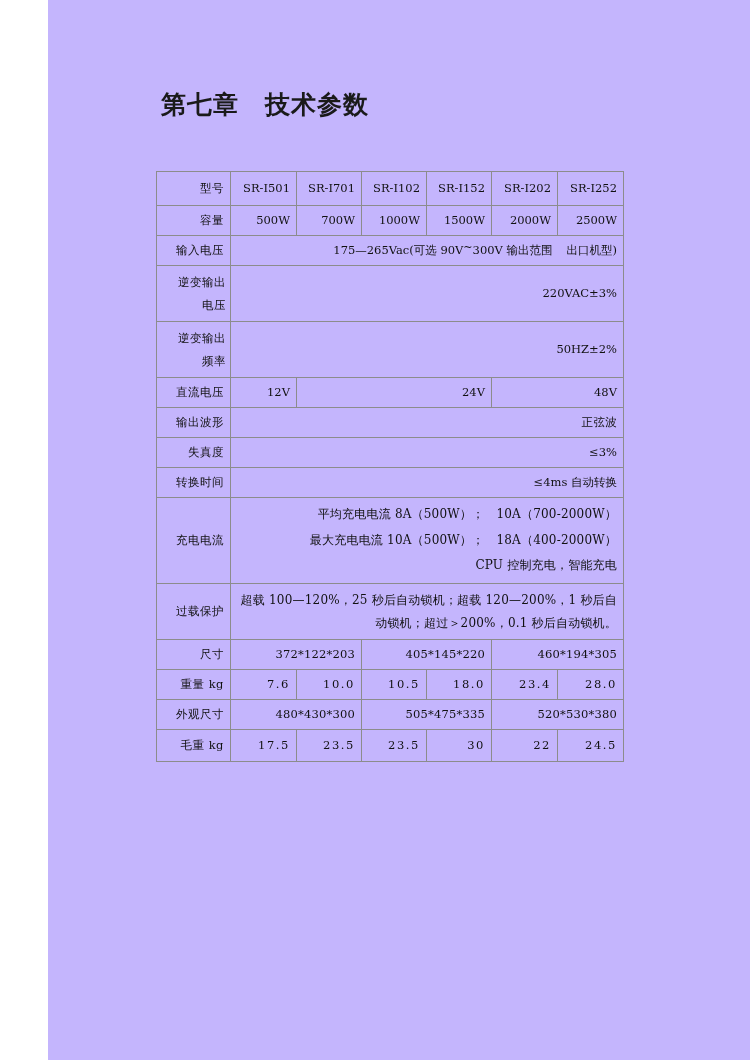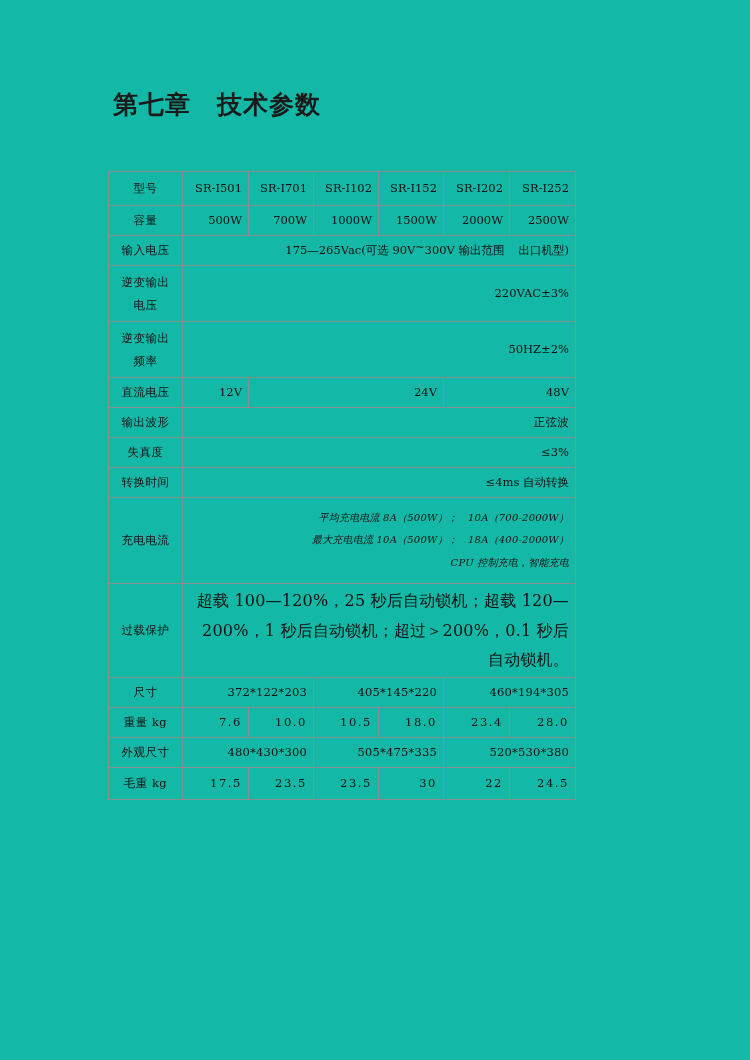--- a/index.html
+++ b/index.html
@@ -12,21 +12,22 @@
     height: 1060px;
     position: relative;
     font-family: "DejaVu Serif", "Liberation Serif", serif;
     color: #000000;
     overflow: hidden;
   }
 
   .page {
     position: absolute;
     inset: 0;
-    background: #14b8a6;
+    background: #c4b5fd;
+    margin-left: 48px;
   }
 
   .chapter-title {
     position: absolute;
     left: 113px;
     top: 88px;
     font-family: "DejaVu Serif", "Liberation Serif", serif;
     font-size: 25px;
     font-weight: 700;
     letter-spacing: 1px;
@@ -52,21 +53,21 @@
     font-size: 11.5px;
     color: #111111;
     padding: 0 6px;
     vertical-align: middle;
     line-height: 1.45;
   }
 
   
   td.lbl {
     width: 74px;
-    text-align: center;
+    text-align: right;
     font-size: 12.5px;
     letter-spacing: 0.5px;
     white-space: pre-line;
   }
   td.lbl.two-line {
     line-height: 2.0;
     padding: 4px 4px;
   }
 
   .cn { font-size: 12.5px; letter-spacing: 0.3px; }
@@ -86,28 +87,27 @@
   }
 
   .dim {
     font-size: 12px;
     letter-spacing: 0.2px;
   }
 
   .multi-line {
     display: block;
     padding: 3px 0;
-    font-size: 10px;
+    font-size: 12px;
     letter-spacing: 0.2px;
-    font-style: italic;
   }
   .multi-line + .multi-line { padding-top: 5px; }
 
   .para {
-    font-size: 16px;
+    font-size: 12px;
     line-height: 1.85;
     letter-spacing: 0.2px;
     display: block;
     padding: 2px 0;
   }
 
   .tilde {
     position: relative;
     top: -3px;
     font-size: 11px;

